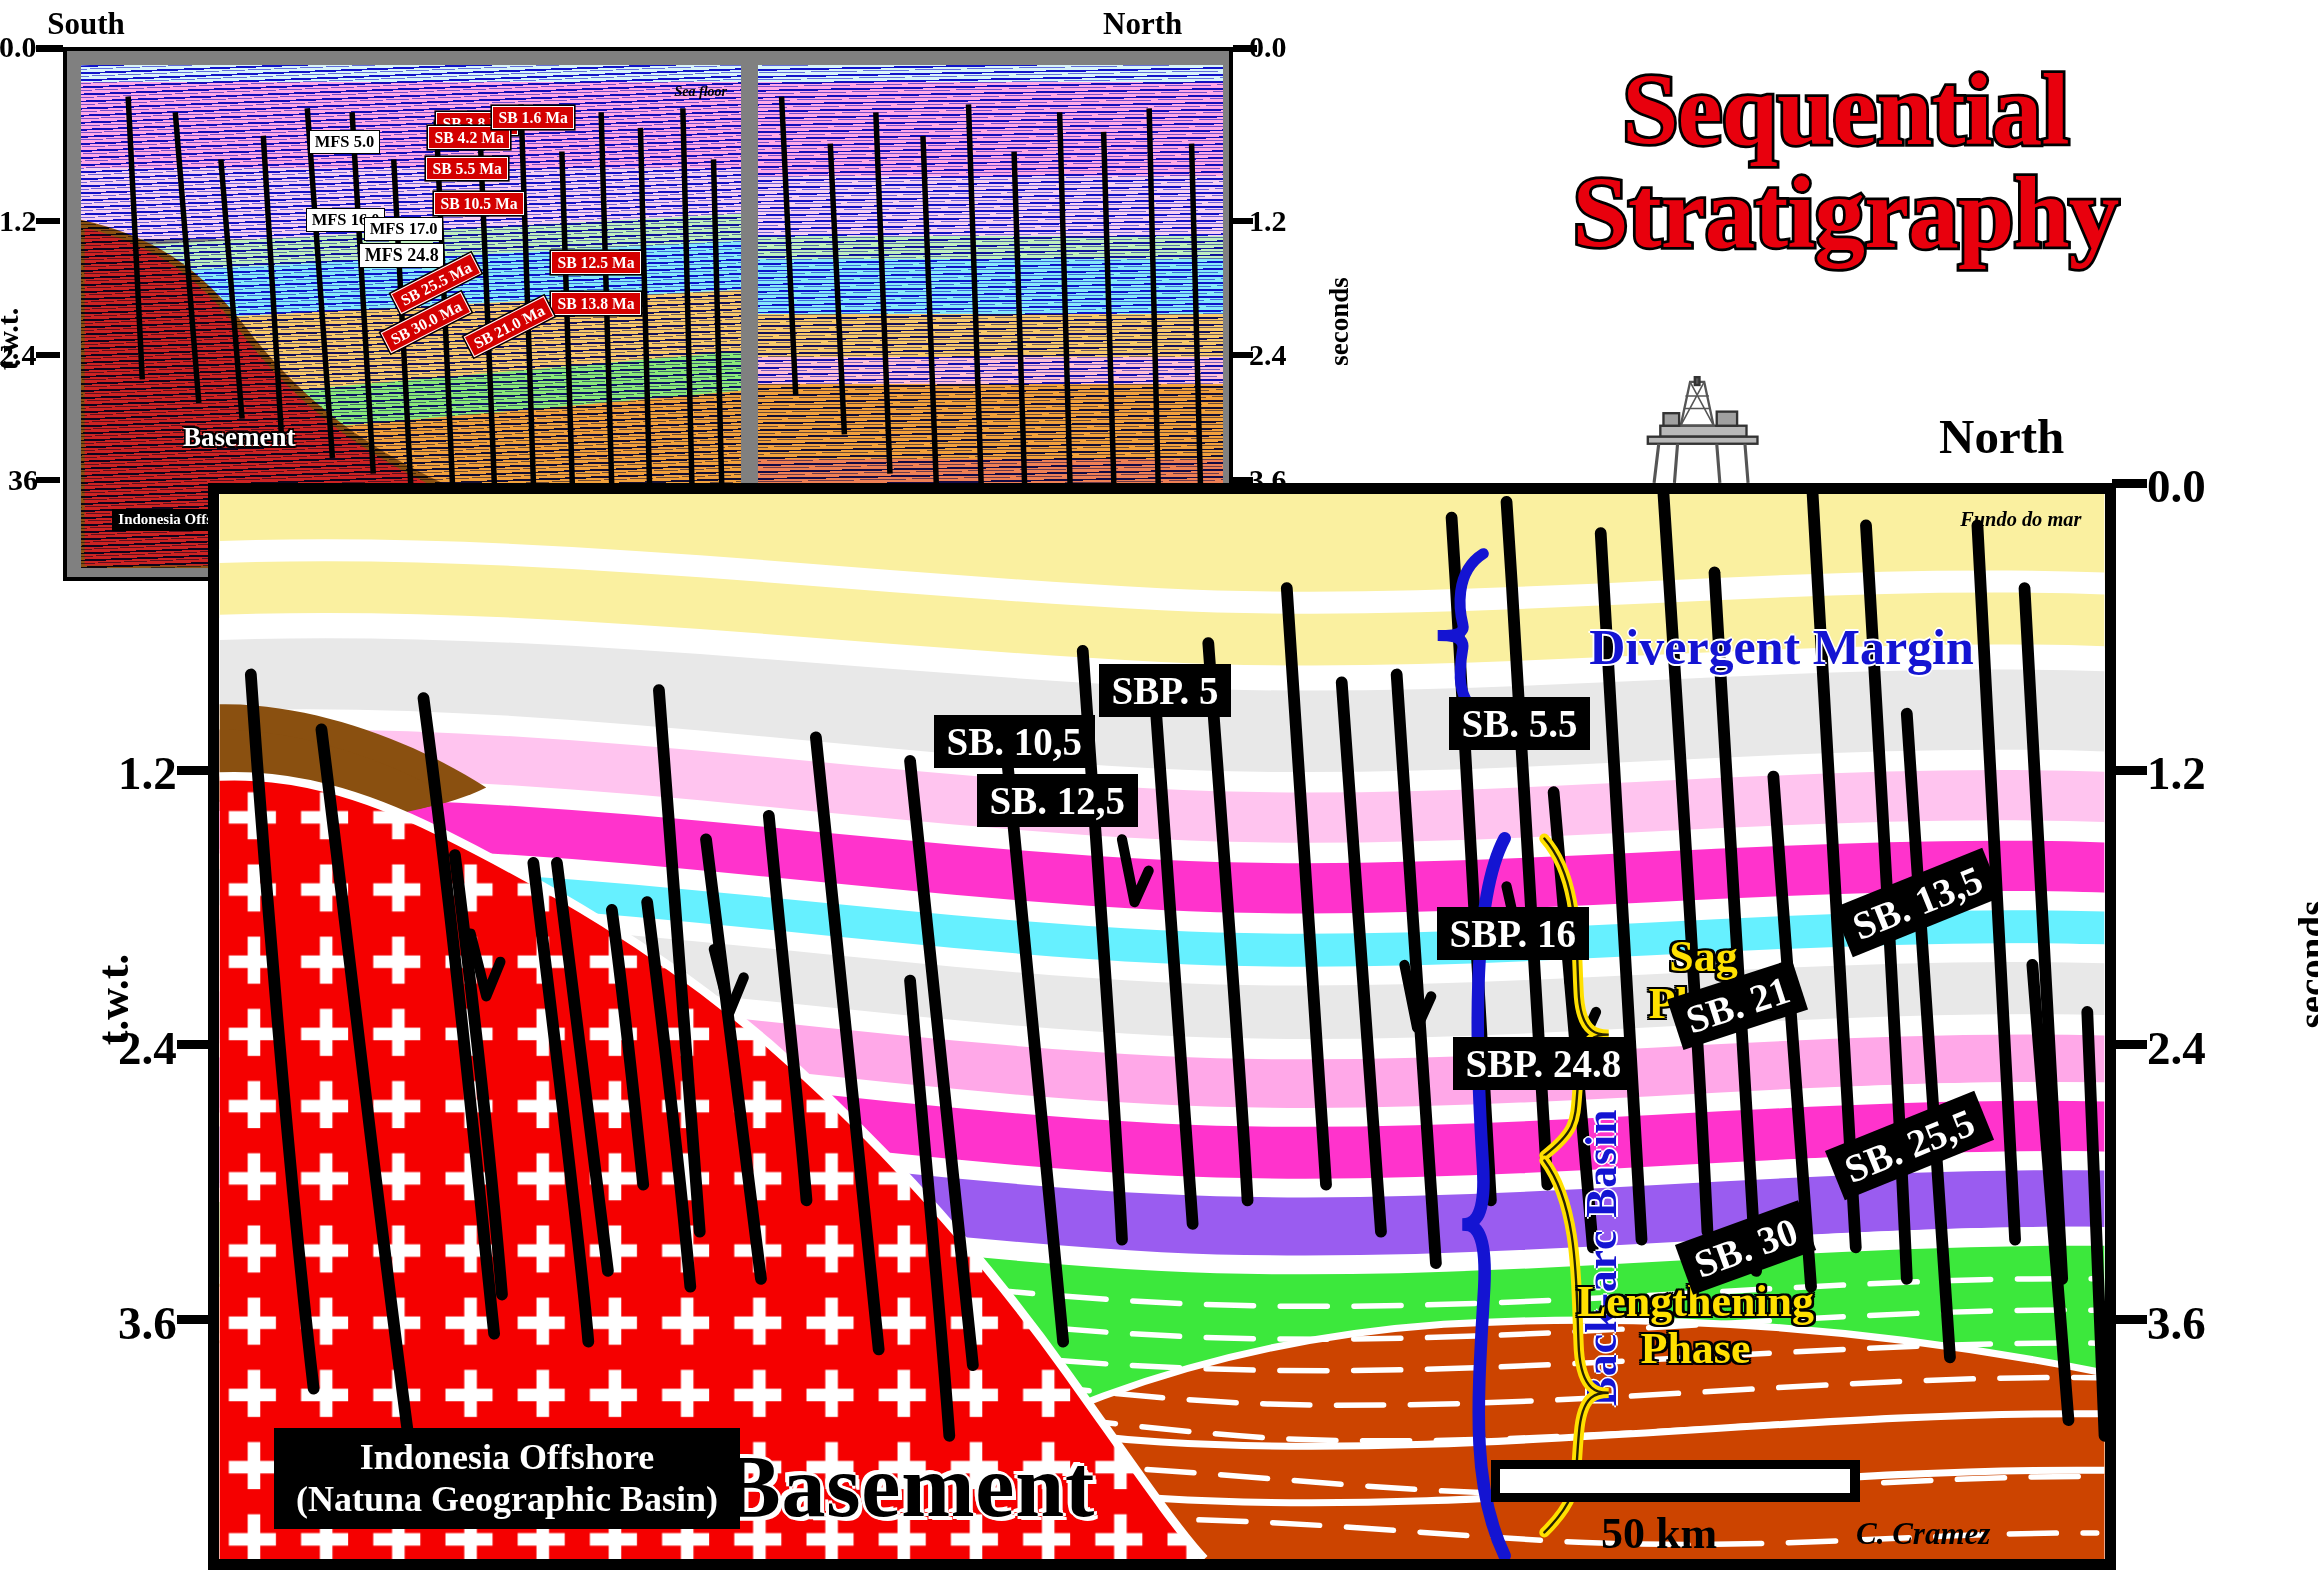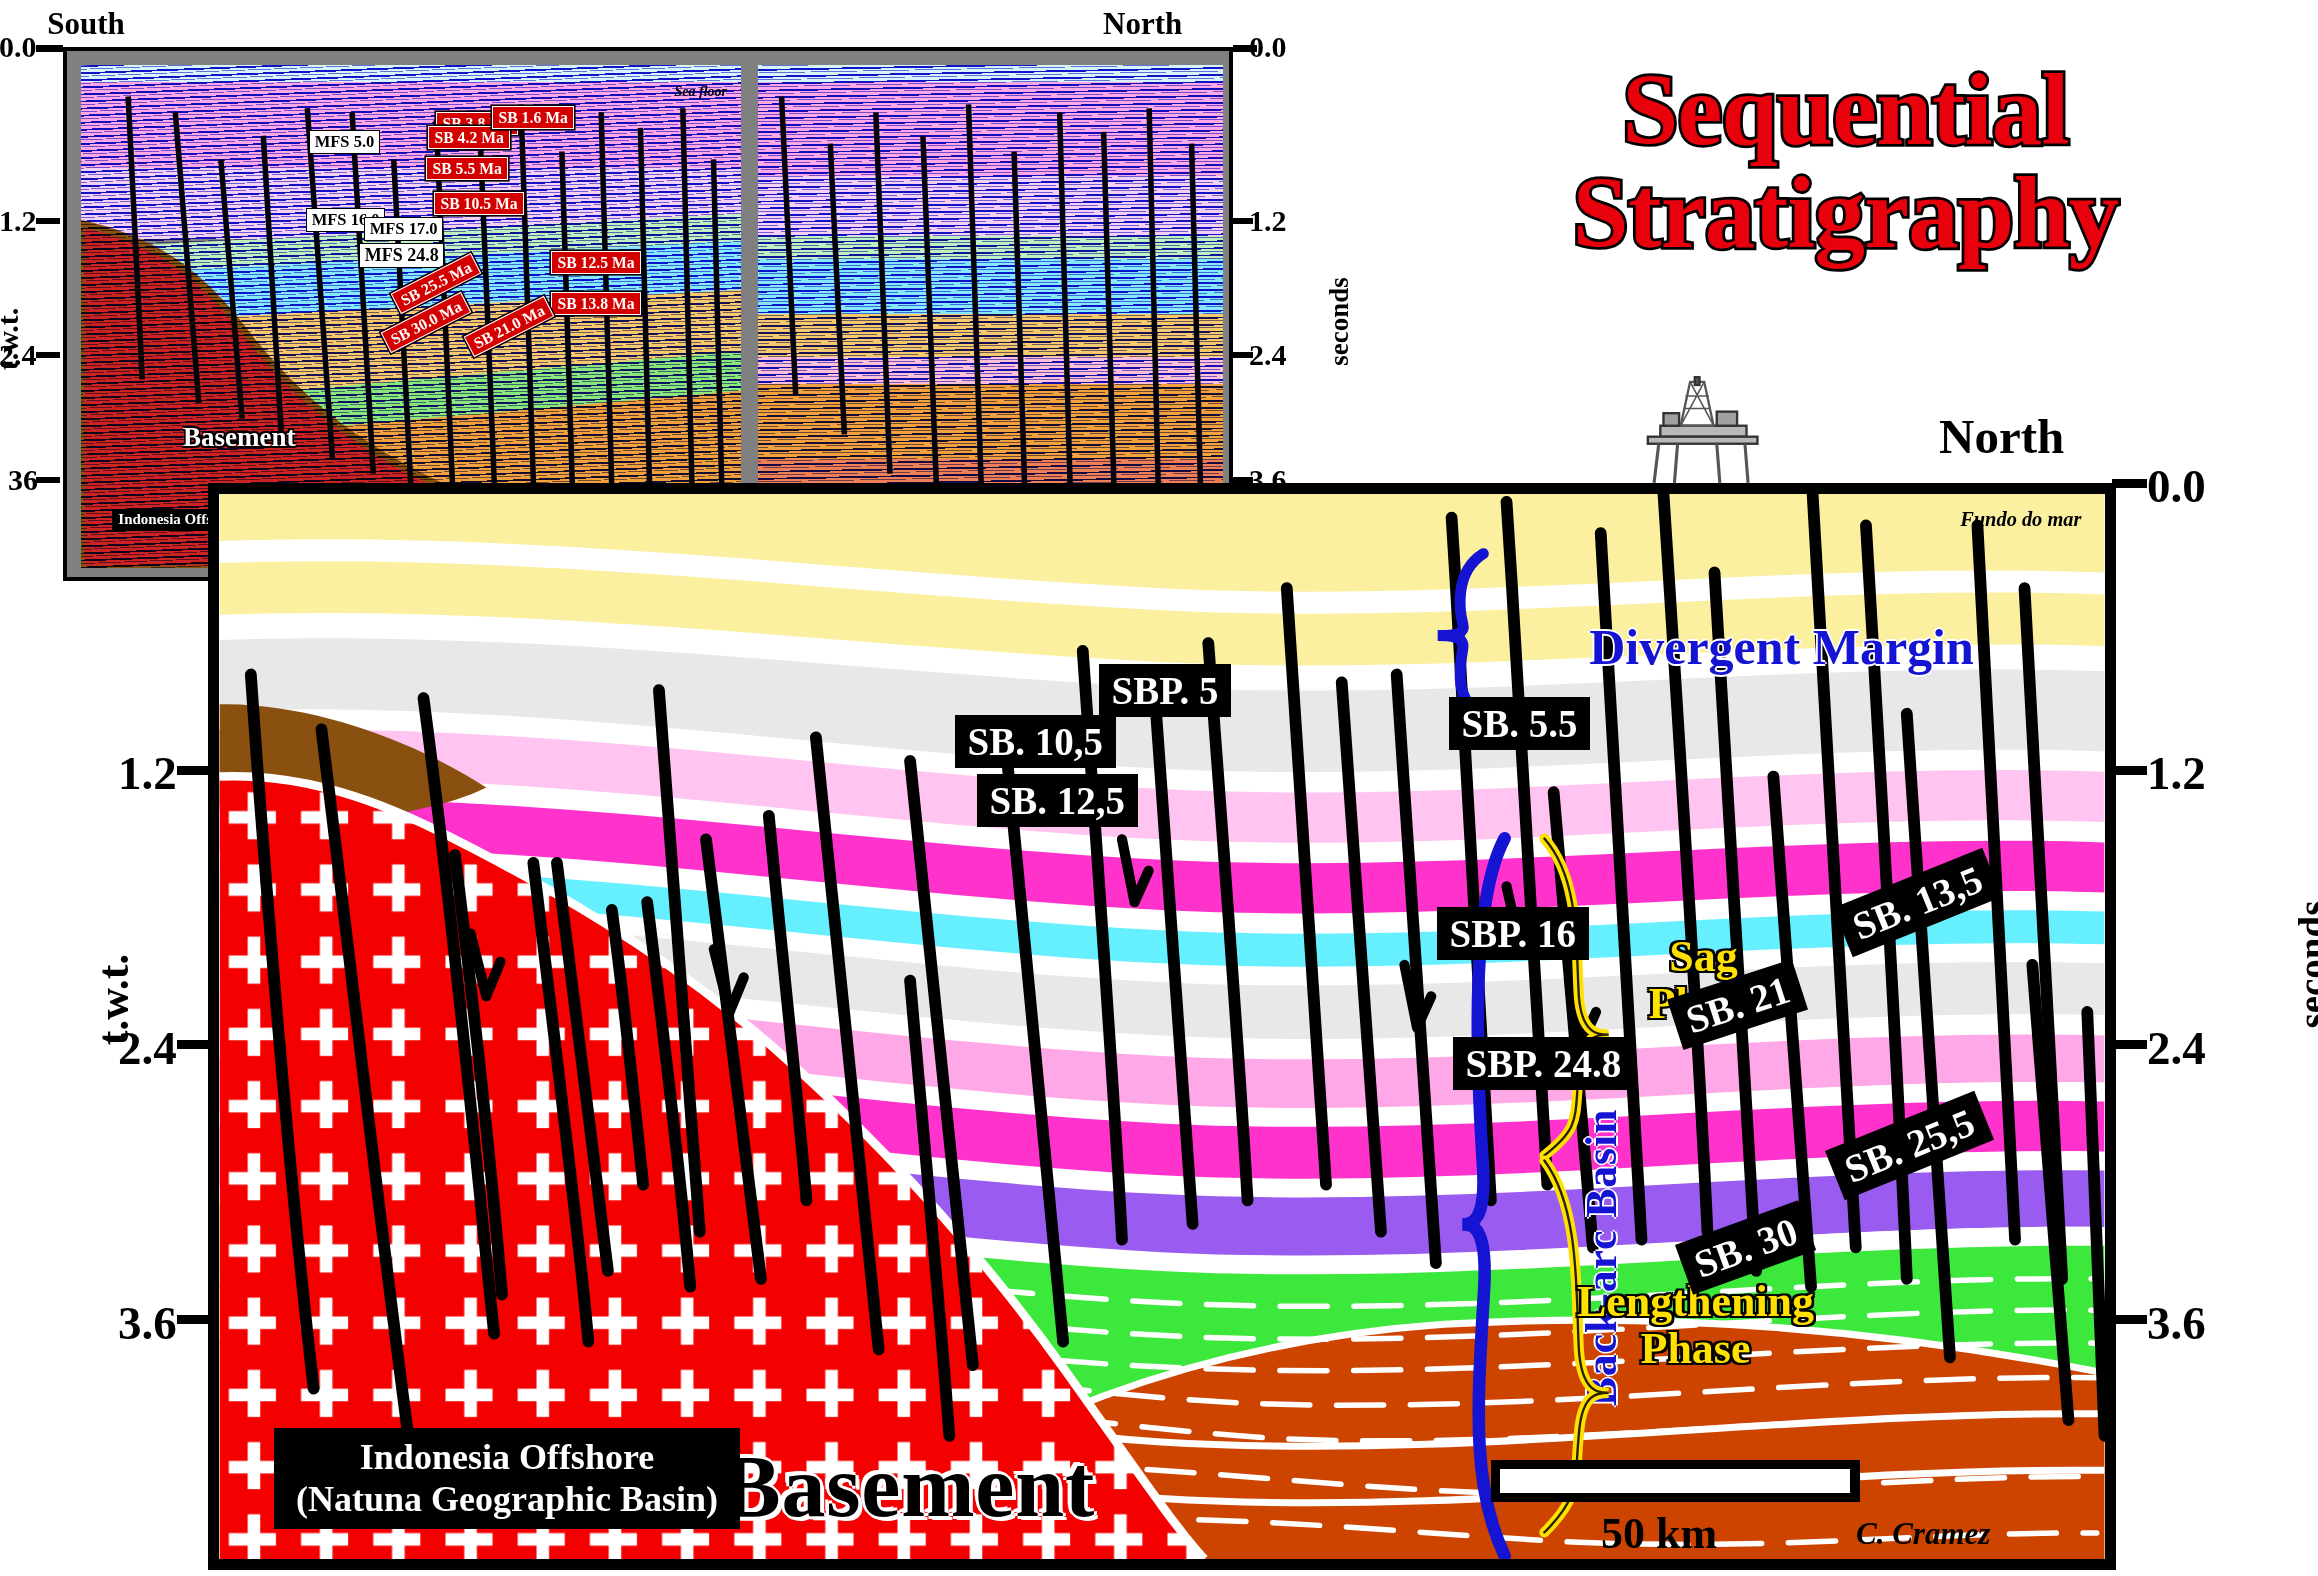--- a/index.html
+++ b/index.html
@@ -446,21 +446,21 @@
     </div>
 
     <div class="scalebar abs" style="left:1272px;top:966px;width:369px;height:42px;">
       <div class="inner" style="left:9.4px;top:9.4px;width:350px;height:23.6px;"></div>
     </div>
     <div class="scale-text nosel abs" style="left:1382px;top:1014px;font-size:44px;">50 km</div>
     <div class="abs nosel" style="left:1637px;top:1022px;font-size:31px;font-style:italic;font-weight:bold;color:#000;">C. Cramez</div>
 
     <div id="main-sb-labels">
         <div class="lbl-black nosel" style="left: 880px; top: 170px; font-size: 39px;">SBP.  5</div>
-        <div class="lbl-black nosel" style="left: 736px; top: 221px; font-size: 39px;">SB. 10,5</div>
+        <div class="lbl-black nosel" style="left: 715px; top: 221px; font-size: 39px;">SB. 10,5</div>
         <div class="lbl-black nosel" style="left: 758px; top: 280px; font-size: 39px;">SB. 12,5</div>
         <div class="lbl-black nosel" style="left: 1230px; top: 203px; font-size: 39px;">SB. 5.5</div>
         <div class="lbl-black nosel" style="left: 1218px; top: 413px; font-size: 39px;">SBP.  16</div>
         <div class="lbl-black nosel" style="left: 1234px; top: 543px; font-size: 39px;">SBP.  24.8</div>
         <div class="lbl-black nosel" style="left: 1618px; top: 382px; font-size: 39px; transform: rotate(-22deg);">SB. 13,5</div>
         <div class="lbl-black nosel" style="left: 1453px; top: 484px; font-size: 39px; transform: rotate(-18deg);">SB. 21</div>
         <div class="lbl-black nosel" style="left: 1610px; top: 625px; font-size: 39px; transform: rotate(-22deg);">SB. 25,5</div>
         <div class="lbl-black nosel" style="left: 1461px; top: 727px; font-size: 39px; transform: rotate(-20deg);">SB. 30</div>
       </div>
   </div>

